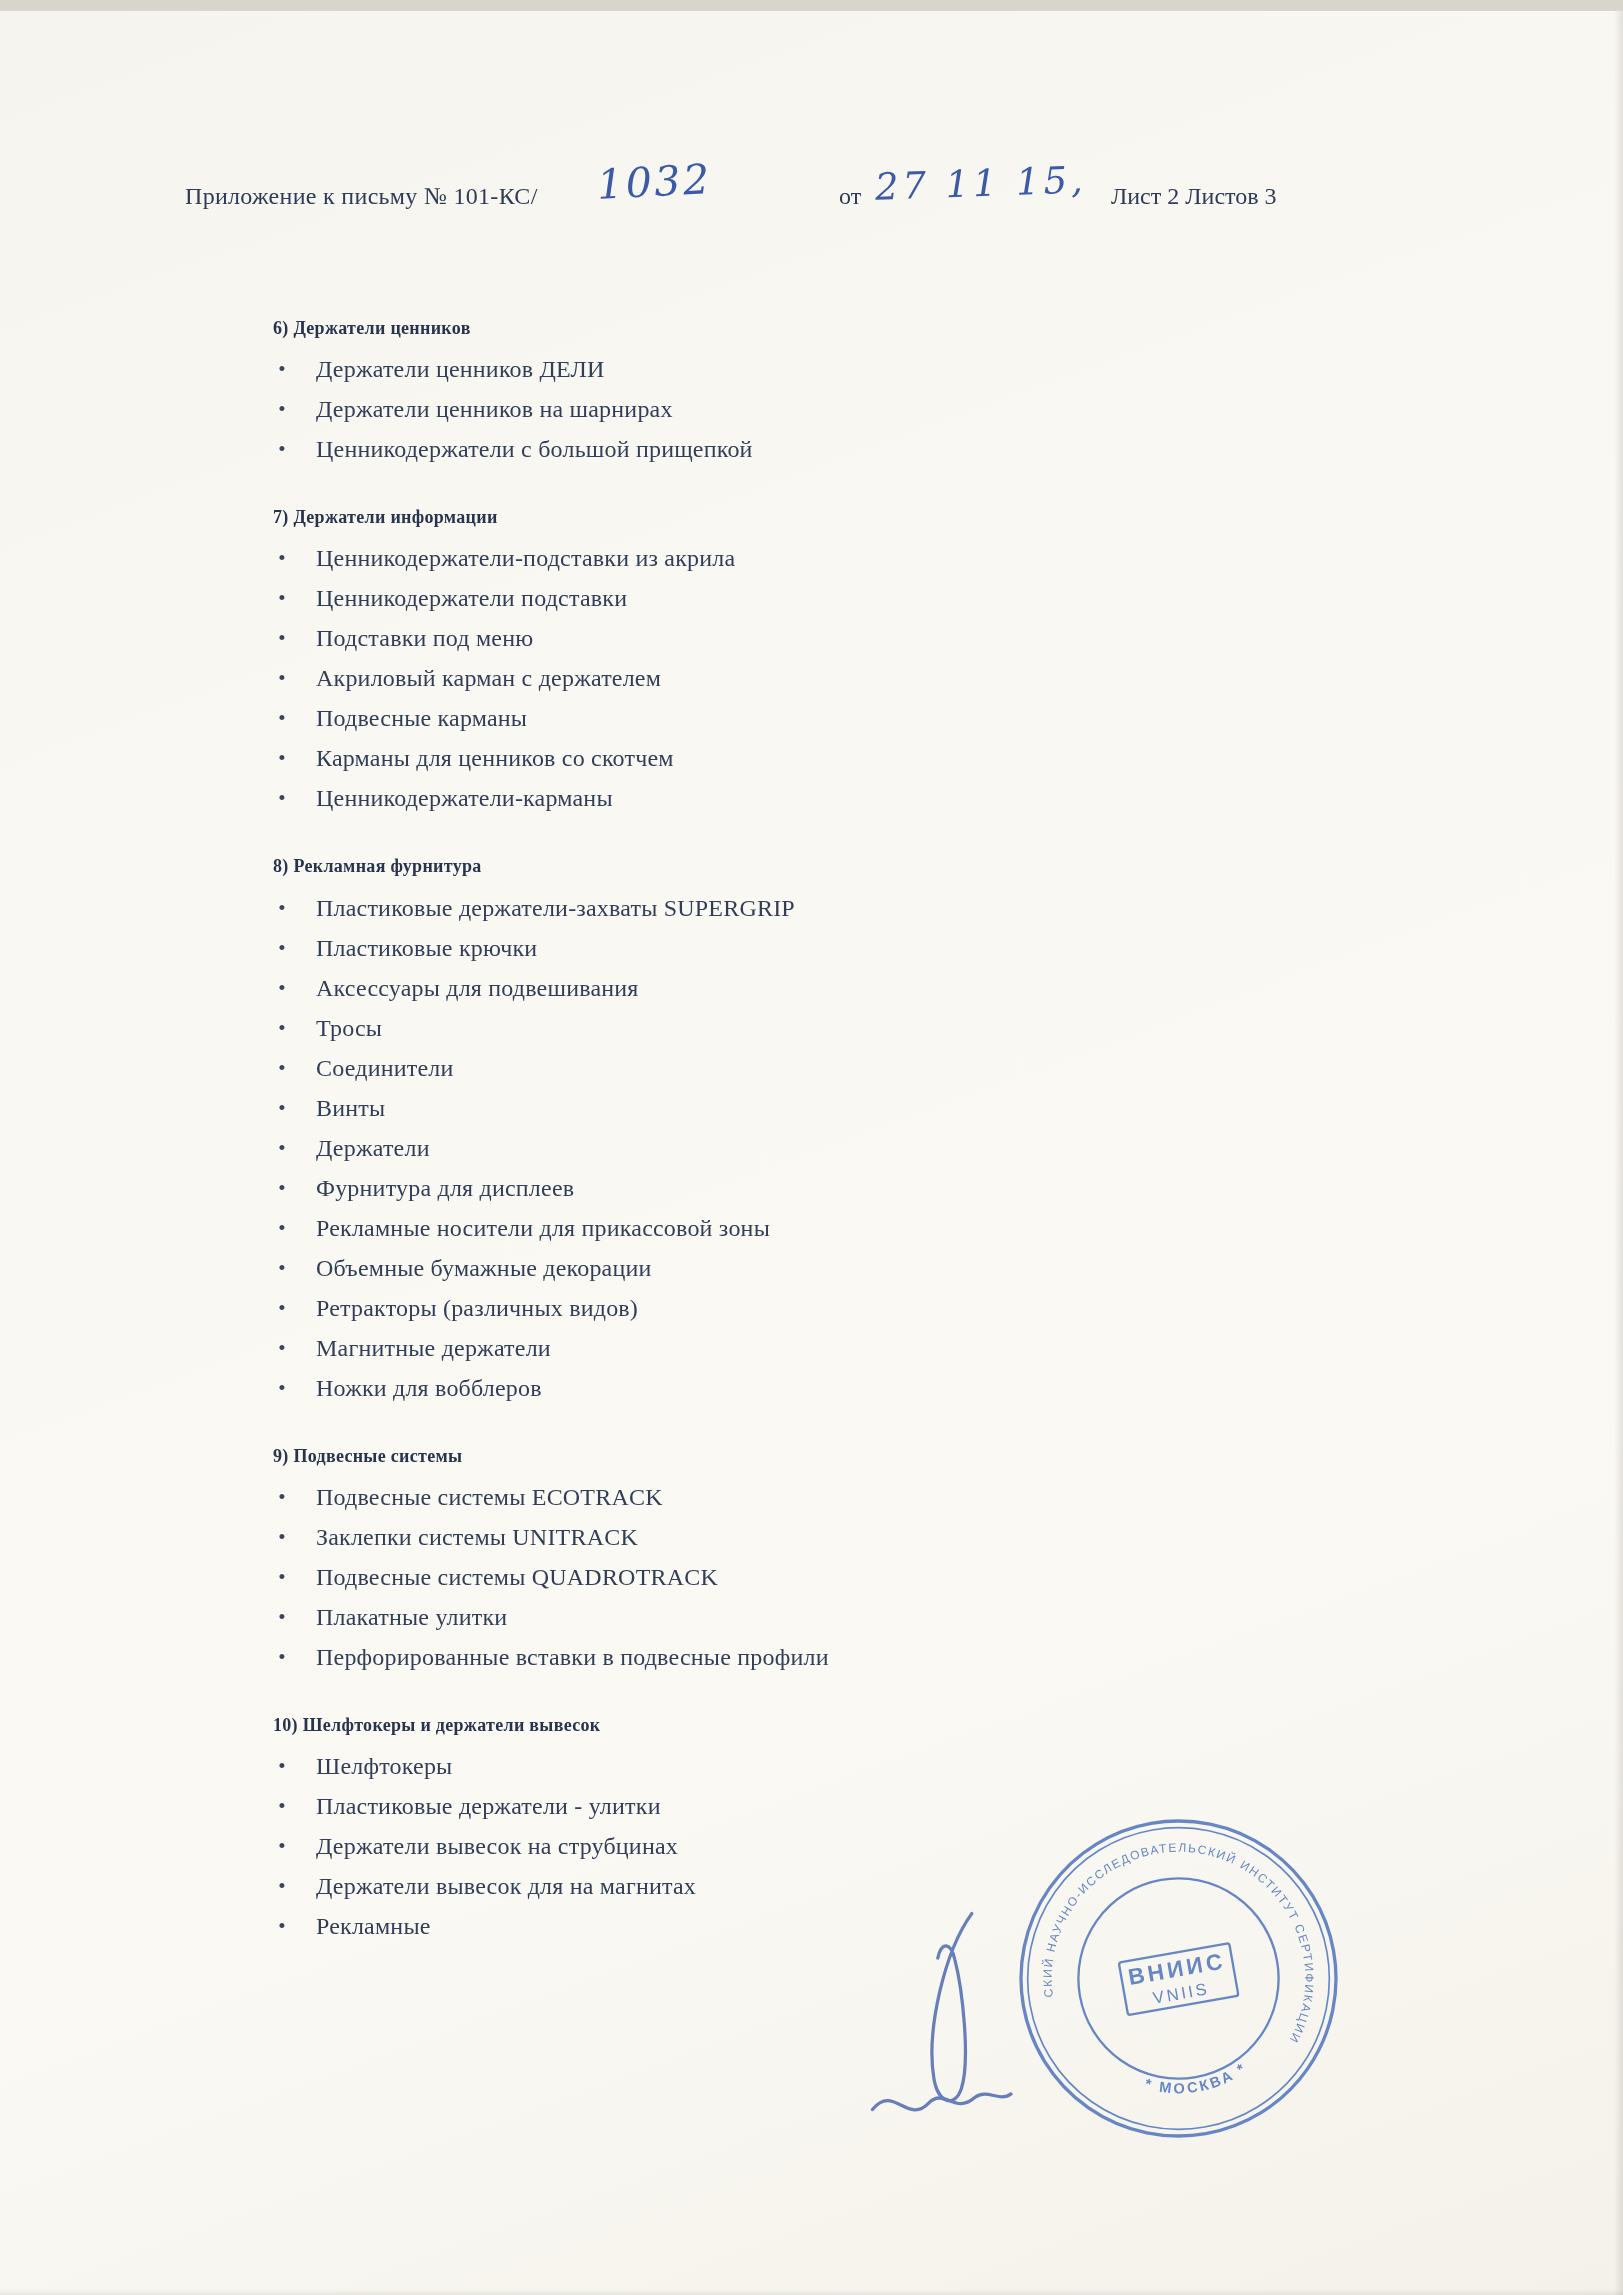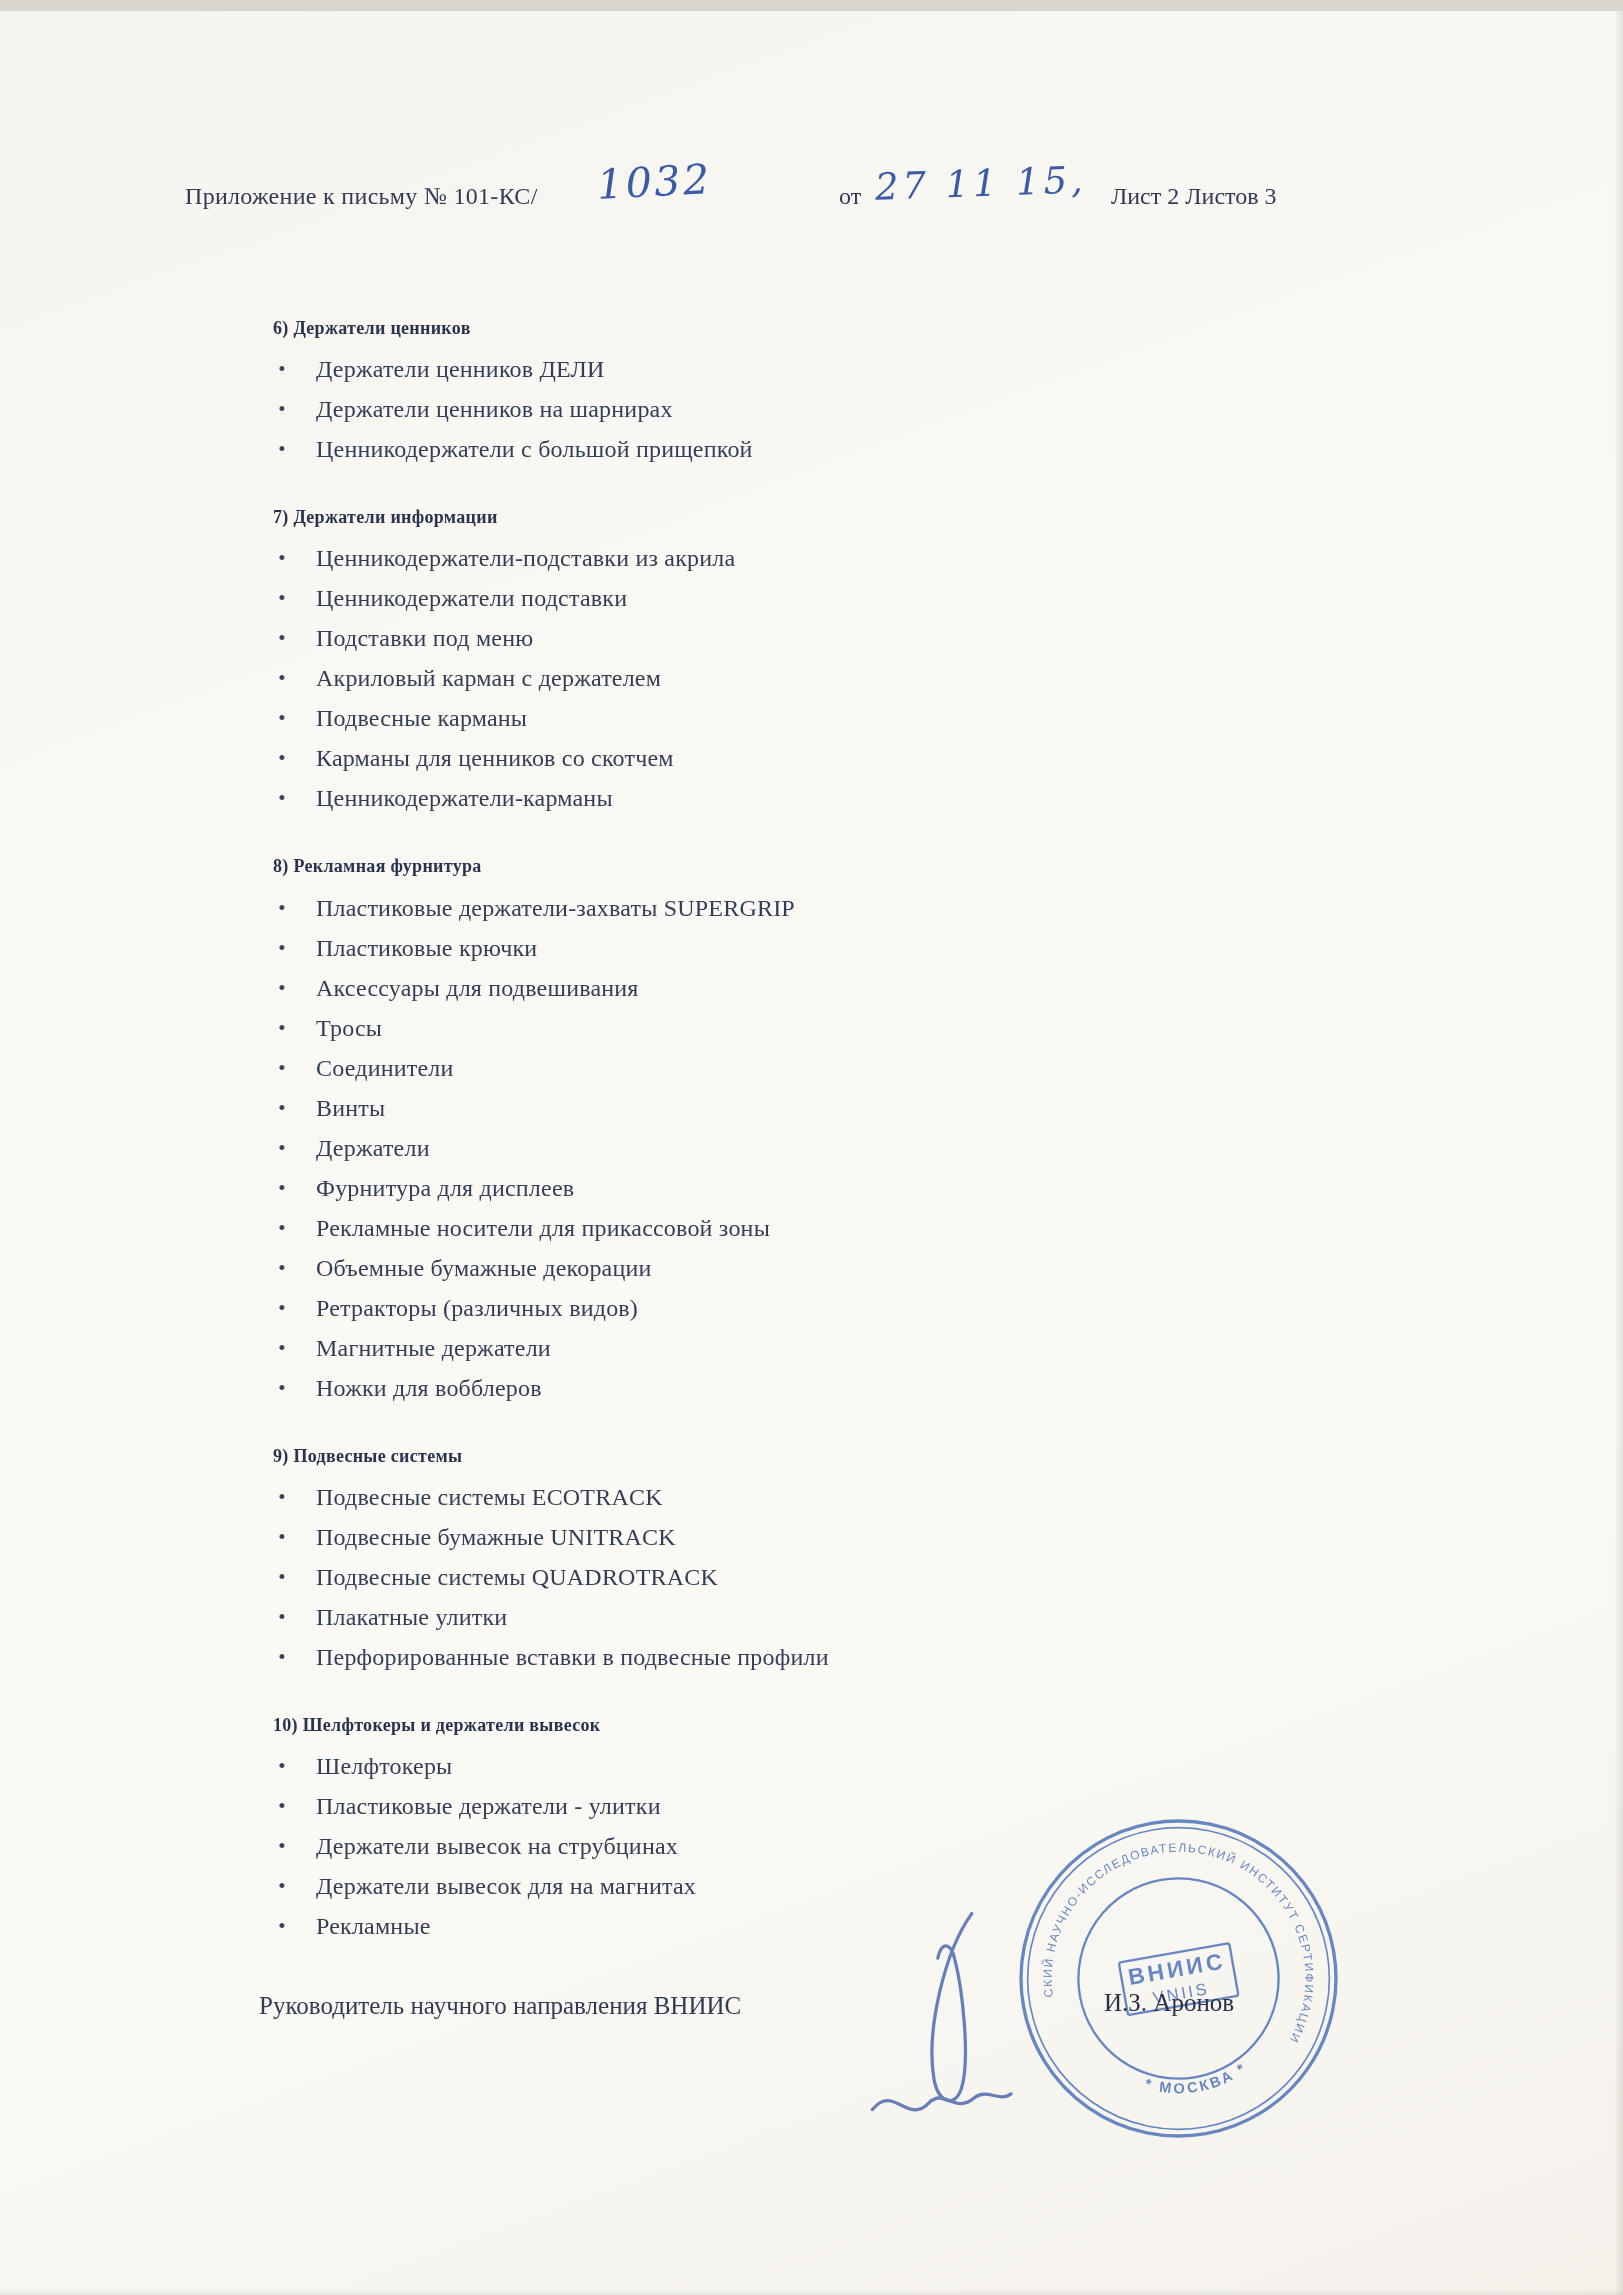--- a/index.html
+++ b/index.html
@@ -122,21 +122,21 @@
         <li><span class="b">•</span><span>Ретракторы (различных видов)</span></li>
         <li><span class="b">•</span><span>Магнитные держатели</span></li>
         <li><span class="b">•</span><span>Ножки для вобблеров</span></li>
       </ul>
     </div>
 
     <div class="section">
       <h2>9) Подвесные системы</h2>
       <ul>
         <li><span class="b">•</span><span>Подвесные системы ECOTRACK</span></li>
-        <li><span class="b">•</span><span>Подвесные бумажные UNITRACK</span></li>
+        <li><span class="b">•</span><span>Заклепки системы UNITRACK</span></li>
         <li><span class="b">•</span><span>Подвесные системы QUADROTRACK</span></li>
         <li><span class="b">•</span><span>Плакатные улитки</span></li>
         <li><span class="b">•</span><span>Перфорированные вставки в подвесные профили</span></li>
       </ul>
     </div>
 
     <div class="section">
       <h2>10)  Шелфтокеры и держатели вывесок</h2>
       <ul>
         <li><span class="b">•</span><span>Шелфтокеры</span></li>
@@ -172,21 +172,17 @@
       <text x="245" y="276" text-anchor="middle" font-size="25" letter-spacing="4">VNIIS</text>
       <text font-size="18" letter-spacing="2.5">
         <textPath href="#ringTop" startOffset="25%" text-anchor="middle">ВСЕРОССИЙСКИЙ НАУЧНО-ИССЛЕДОВАТЕЛЬСКИЙ ИНСТИТУТ СЕРТИФИКАЦИИ</textPath>
       </text>
       <text font-size="22" font-weight="bold" letter-spacing="4">
         <textPath href="#ringBottom" startOffset="50%" text-anchor="middle">*  МОСКВА  *</textPath>
       </text>
     </g>
   </svg>
 
-  <div class="footer">
-    <span class="pos">Руководитель научного направления ВНИИС</span>
-    <span class="name">И.З. Аронов</span>
-  </div>
 
   <div class="edge-shadow-bottom"></div>
   <div class="edge-shadow-right"></div>
 </div>
 
 
 </body></html>

